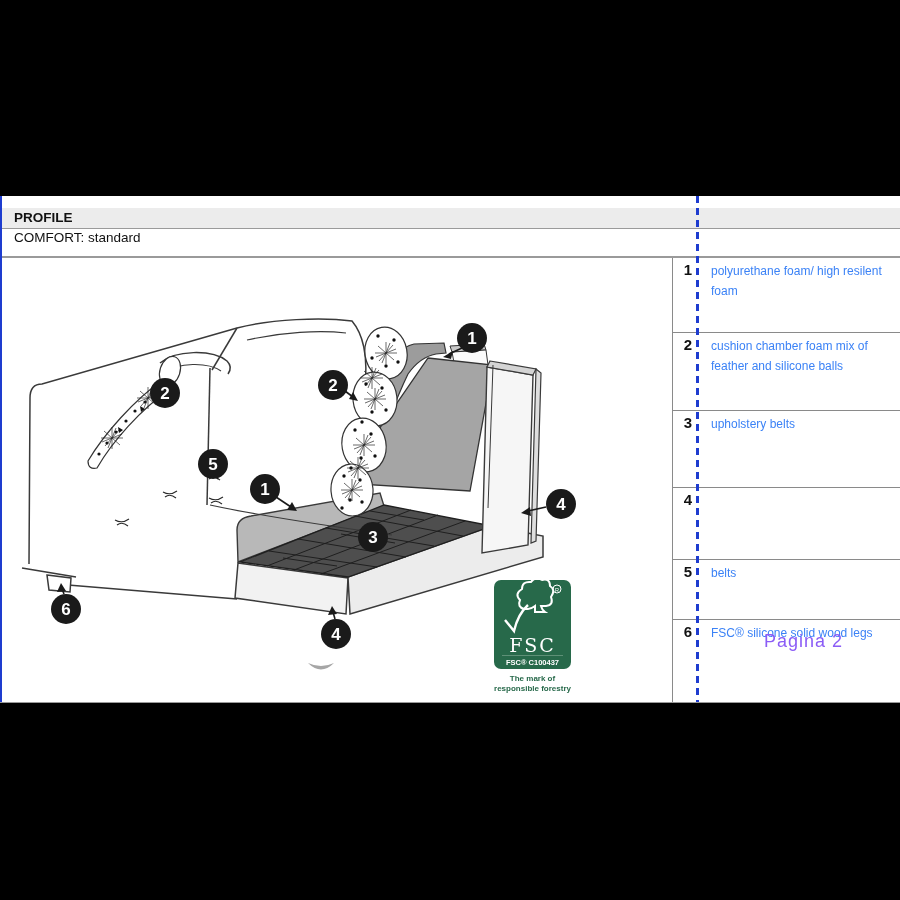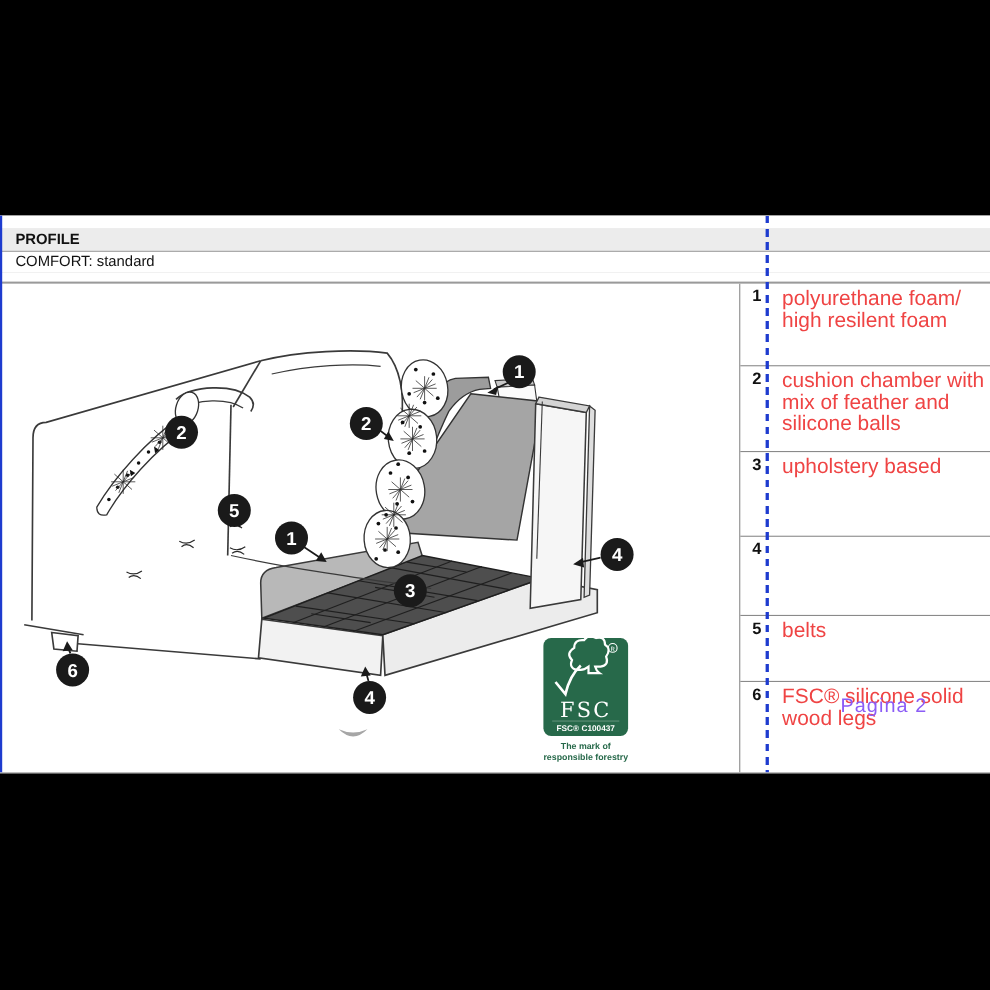--- a/index.html
+++ b/index.html
@@ -21,21 +21,21 @@
   
   #blue-left{position:absolute;left:0;top:0;width:2px;height:506px;background:#1e3ccf;z-index:30;}
   #blue-dash{position:absolute;left:696px;top:0;width:3px;height:506px;z-index:30;
              background:repeating-linear-gradient(to bottom,#1e3ccf 0 7px,rgba(0,0,0,0) 7px 12px);}
   
   #mat-table{position:absolute;left:672px;top:0;width:228px;height:444px;border-left:1px solid #8a8a8a;}
   .mrow{position:relative;box-sizing:border-box;border-bottom:1px solid #8a8a8a;}
   .mrow:last-child{border-bottom:none;}
   .mnum{position:absolute;left:4px;top:3px;width:22px;text-align:center;
         font-size:15px;font-weight:bold;color:#111;}
-  .mdesc{position:absolute;left:38px;right:4px;top:4px;font-size:19px;line-height:19.5px;color:#ef4444;}
+  .mdesc{position:absolute;left:38px;right:4px;top:4px;font-size:12px;line-height:19.5px;color:#3b82f6;}
   
   #watermark{position:absolute;left:764px;top:373px;font-size:18px;color:#8b5cf6;z-index:5;
              letter-spacing:1px;}
   svg text{font-family:"Liberation Sans",sans-serif;}
   .fsc-serif{font-family:"DejaVu Serif",serif;}
 </style>
 </head>
 <body>
 
 <div id="stage">
@@ -259,25 +259,25 @@
         </g>
       </svg>
 
       <div id="mat-table">
         <div class="mrow" style="height:75px">
           <div class="mnum">1</div>
           <div class="mdesc">polyurethane foam/ high resilent foam</div>
         </div>
         <div class="mrow" style="height:78px">
           <div class="mnum">2</div>
-          <div class="mdesc">cushion chamber with mix of feather and silicone balls</div>
+          <div class="mdesc">cushion chamber foam mix of feather and silicone balls</div>
         </div>
         <div class="mrow" style="height:77px">
           <div class="mnum">3</div>
-          <div class="mdesc">upholstery based</div>
+          <div class="mdesc">upholstery belts</div>
         </div>
         <div class="mrow" style="height:72px">
           <div class="mnum">4</div>
         </div>
         <div class="mrow" style="height:60px">
           <div class="mnum">5</div>
           <div class="mdesc">belts</div>
         </div>
         <div class="mrow" style="height:82px">
           <div class="mnum">6</div>

